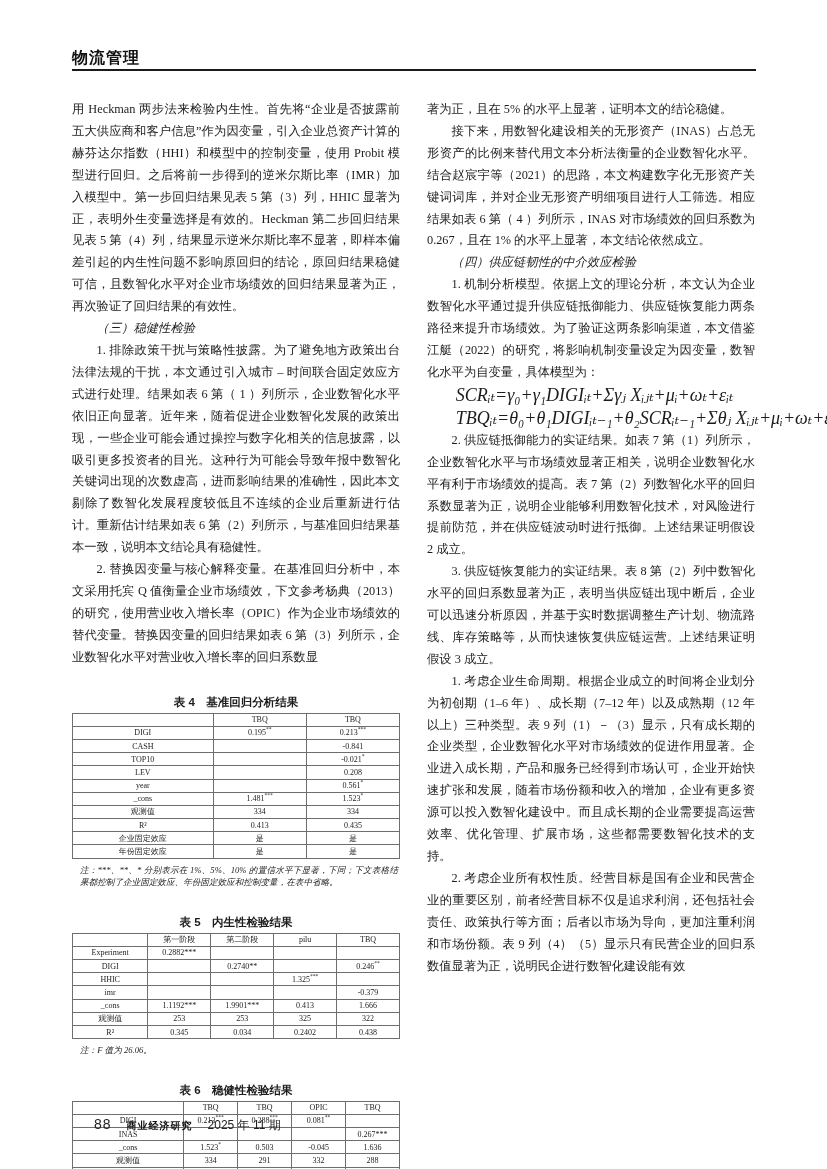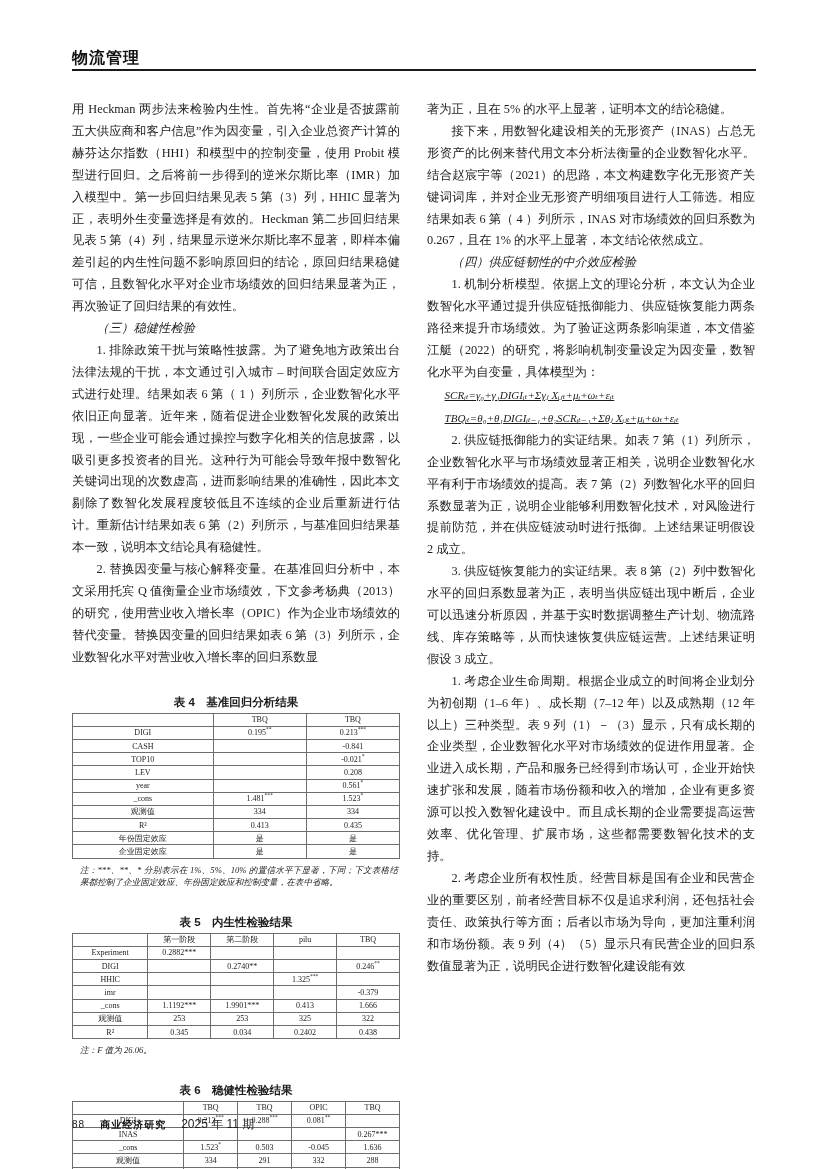--- a/index.html
+++ b/index.html
@@ -12,21 +12,21 @@
   .section-header{
     font-family:"Liberation Sans","DejaVu Sans",sans-serif;
     font-weight:bold;font-size:16px;color:#111;
     border-bottom:2px solid #1a1a1a;letter-spacing:1px;
   }
   .columns{display:flex;gap:27px;margin-top:28px;}
   .col{width:328px;font-size:12.3px;line-height:21.9px;text-align:justify;}
   .para{margin:0;}
   .ind{text-indent:2em;}
   .kai{font-style:italic;text-indent:2em;}
-  .formula{font-style:italic;padding-left:1.6em;line-height:23px;font-size:11px;white-space:nowrap;text-decoration:underline;}
+  .formula{font-style:italic;padding-left:1.6em;line-height:23px;font-size:18px;white-space:nowrap;}
   .tbl-title{
     text-align:center;font-family:"Liberation Sans","DejaVu Sans",sans-serif;
     font-weight:bold;font-size:11.5px;margin:26px 0 4px;line-height:14px;text-indent:0;
   }
   table.dt{width:100%;border-collapse:collapse;font-size:8px;line-height:9px;
     font-family:"Liberation Serif","DejaVu Serif",serif;color:#222;}
   table.dt th,table.dt td{
     border:0.8px solid #6e6e6e;padding:1.6px 2px;text-align:center;
     font-weight:normal;height:8.5px;white-space:nowrap;overflow:hidden;
   }
@@ -37,21 +37,21 @@
   .t6 th:first-child,.t6 td:first-child{width:34%;}
   .t6 th,.t6 td{width:16.5%;}
   .tbl-note{
     font-size:8.6px;font-style:italic;line-height:12.5px;margin:5px 2px 2px 8px;
     text-align:justify;text-indent:0;
   }
   .footer{
     position:absolute;left:72px;top:1116px;display:flex;align-items:baseline;gap:15px;
     font-family:"Liberation Sans","DejaVu Sans",sans-serif;
   }
-  .footer .pn{font-size:10px;color:#222;letter-spacing:1px;}
+  .footer .pn{font-size:14px;color:#222;letter-spacing:1px;padding-left:22px;}
   .footer .jn{font-size:10px;font-weight:bold;color:#111;letter-spacing:1px;}
   .footer .iss{font-size:12px;color:#222;}
 </style>
 </head>
 <body>
 
 <div class="page">
 
   <div class="section-header">物流管理</div>
 
@@ -109,26 +109,26 @@
                   <td>观测值</td>
                   <td>334</td>
                   <td>334</td>
                 </tr>
                 <tr>
                   <td>R²</td>
                   <td>0.413</td>
                   <td>0.435</td>
                 </tr>
                 <tr>
+                  <td>企业固定效应</td>
+                  <td>是</td>
+                  <td>是</td>
+                </tr>
+                <tr>
                   <td>年份固定效应</td>
-                  <td>是</td>
-                  <td>是</td>
-                </tr>
-                <tr>
-                  <td>企业固定效应</td>
                   <td>是</td>
                   <td>是</td>
                 </tr>
               </tbody>
             </table>
           </div>
         <div class="tbl-note">注：***、**、* 分别表示在 1%、5%、10% 的置信水平下显著，下同；下文表格结果都控制了企业固定效应、年份固定效应和控制变量，在表中省略。</div>
       </div>
 
       <div>

